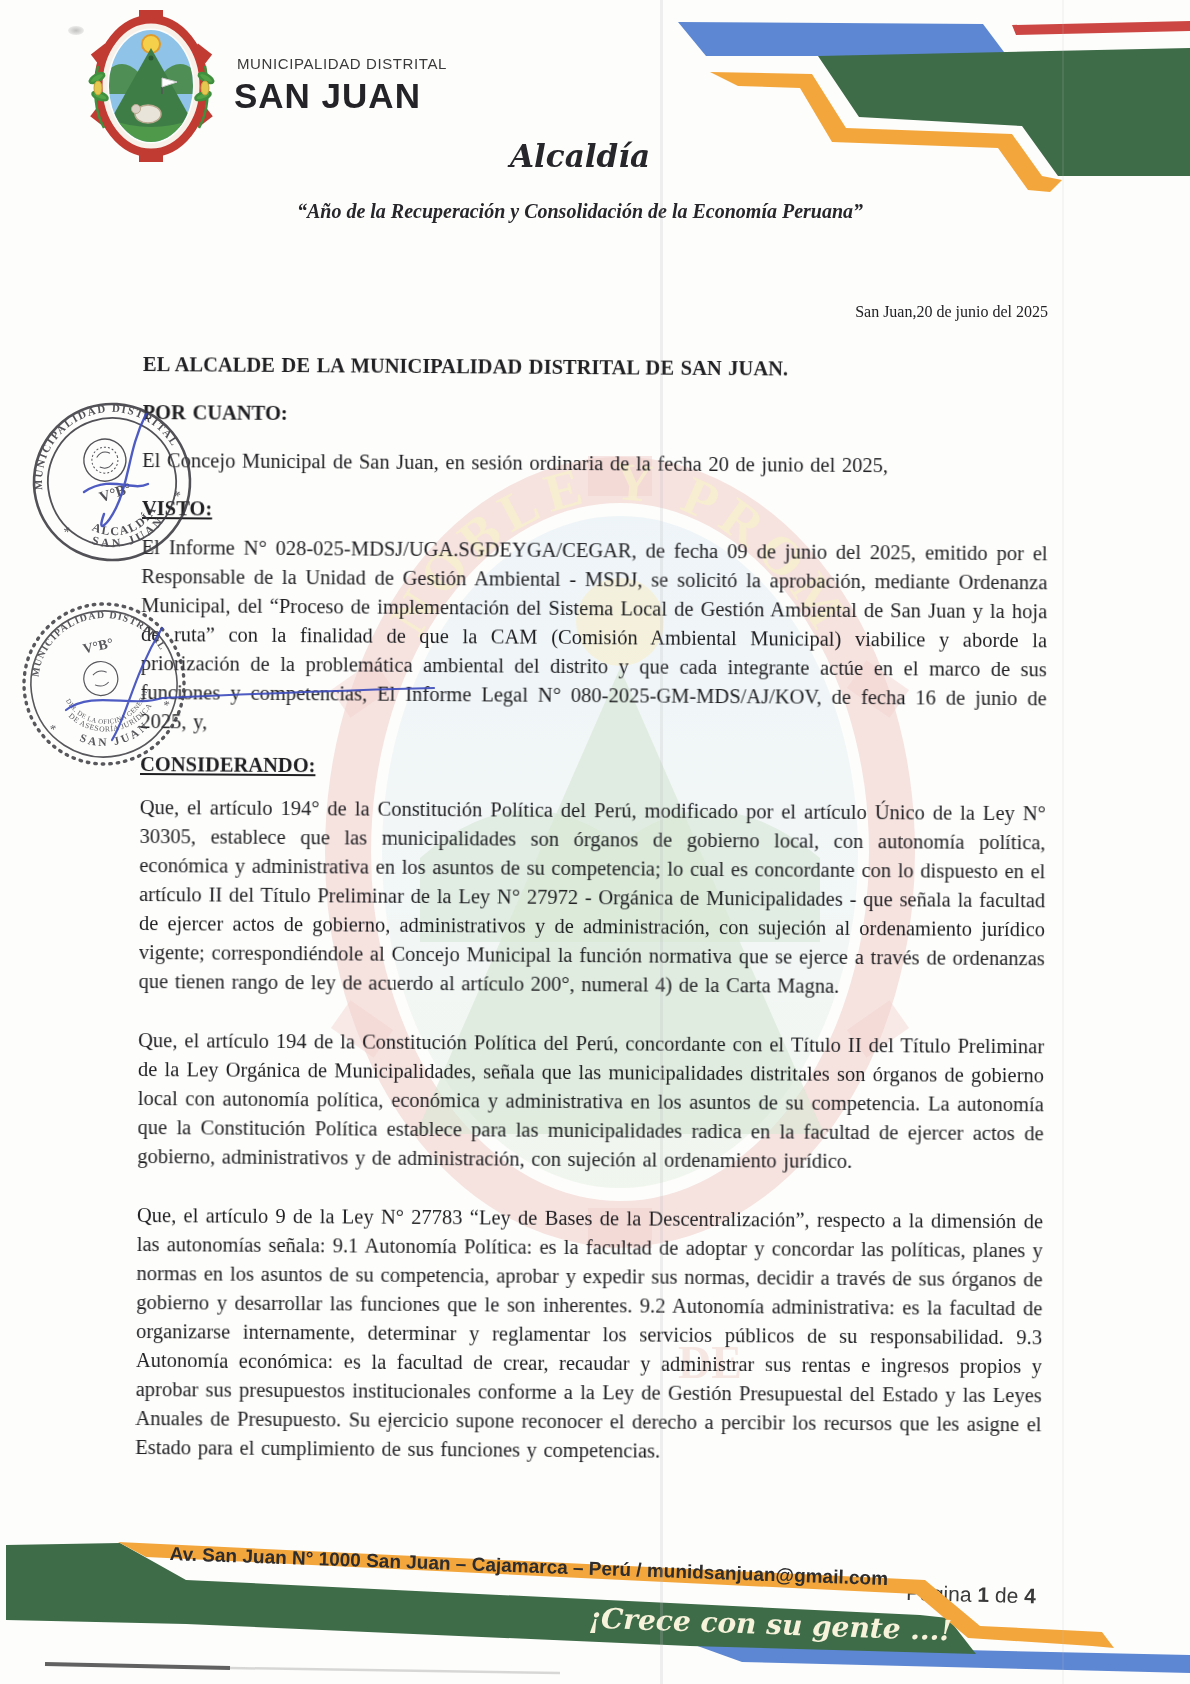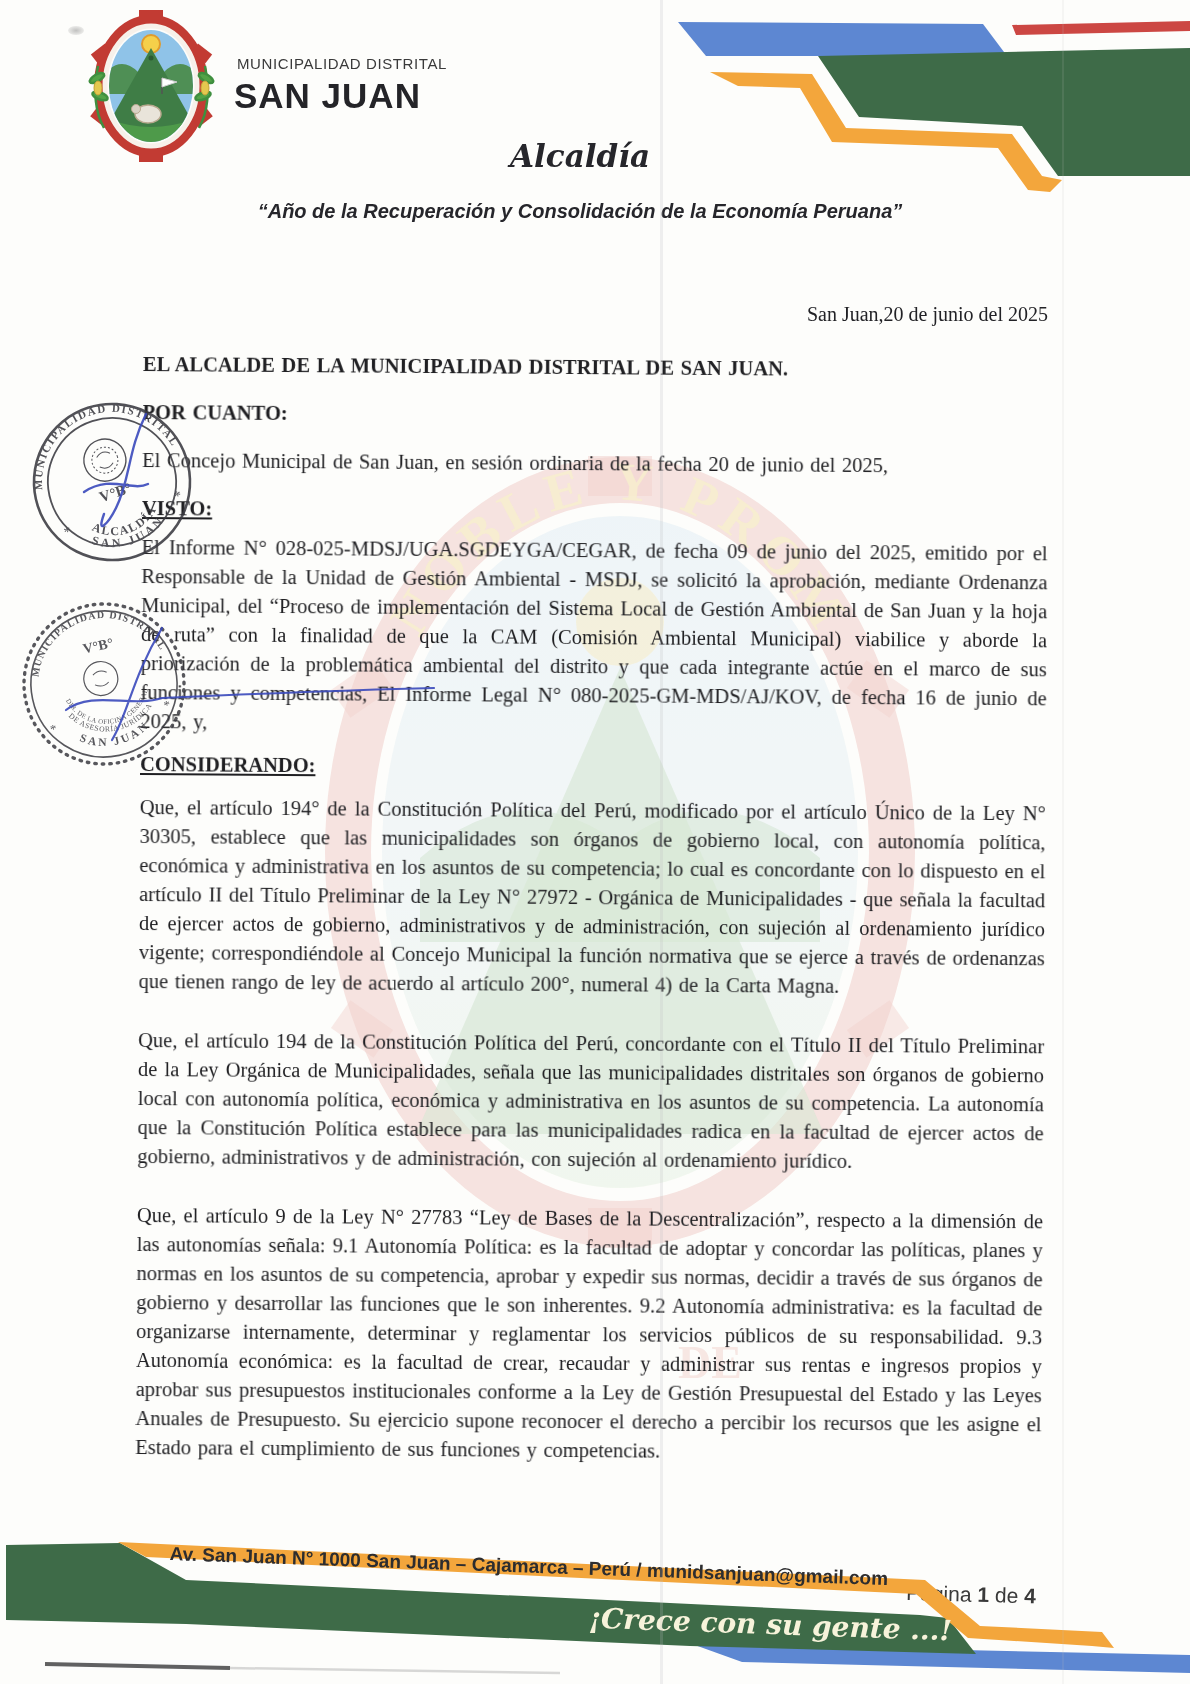--- a/index.html
+++ b/index.html
@@ -17,24 +17,24 @@
   
   .logo{position:absolute;left:84px;top:8px;}
   .org-type{position:absolute;left:237px;top:55px;font-family:"Liberation Sans",sans-serif;
     font-size:15px;letter-spacing:.6px;color:#3a3a3a;}
   .org-name{position:absolute;left:234px;top:76px;font-family:"Liberation Sans",sans-serif;
     font-size:35px;font-weight:700;color:#242428;letter-spacing:1px;}
   .ribbon-top{position:absolute;left:610px;top:6px;}
   .office{position:absolute;left:150px;width:860px;top:138px;text-align:center;
     font-family:"DejaVu Serif",serif;font-style:italic;font-weight:700;font-size:31px;color:#26262b;}
   .motto{position:absolute;left:100px;width:960px;top:200px;text-align:center;
-    font-family:Liberation Sans, sans-serif;font-style:italic;font-weight:700;font-size:20px;color:#26262b;}
+    font-family:Liberation Serif, serif;font-style:italic;font-weight:700;font-size:20px;color:#26262b;}
   .doc-title{position:absolute;left:100px;width:960px;top:243px;text-align:center;
     font-weight:700;font-size:30px;color:#222226;letter-spacing:.4px;}
-  .date-line{position:absolute;right:142px;top:303px;font-size:20px;color:#222226;}
+  .date-line{position:absolute;right:142px;top:303px;font-size:16px;color:#222226;}
   
   .body-col{
     position:absolute;left:143px;top:350px;width:906px;
     font-size:20.5px;line-height:29px;text-align:justify;word-spacing:1.5px;
     transform:rotate(.4deg);transform-origin:left top;
   }
   .b-strong{font-weight:700;}
   .b-underline{text-decoration:underline;}
   .mb-lg{margin-bottom:19px;}
   .mb-sm{margin-bottom:10px;}

